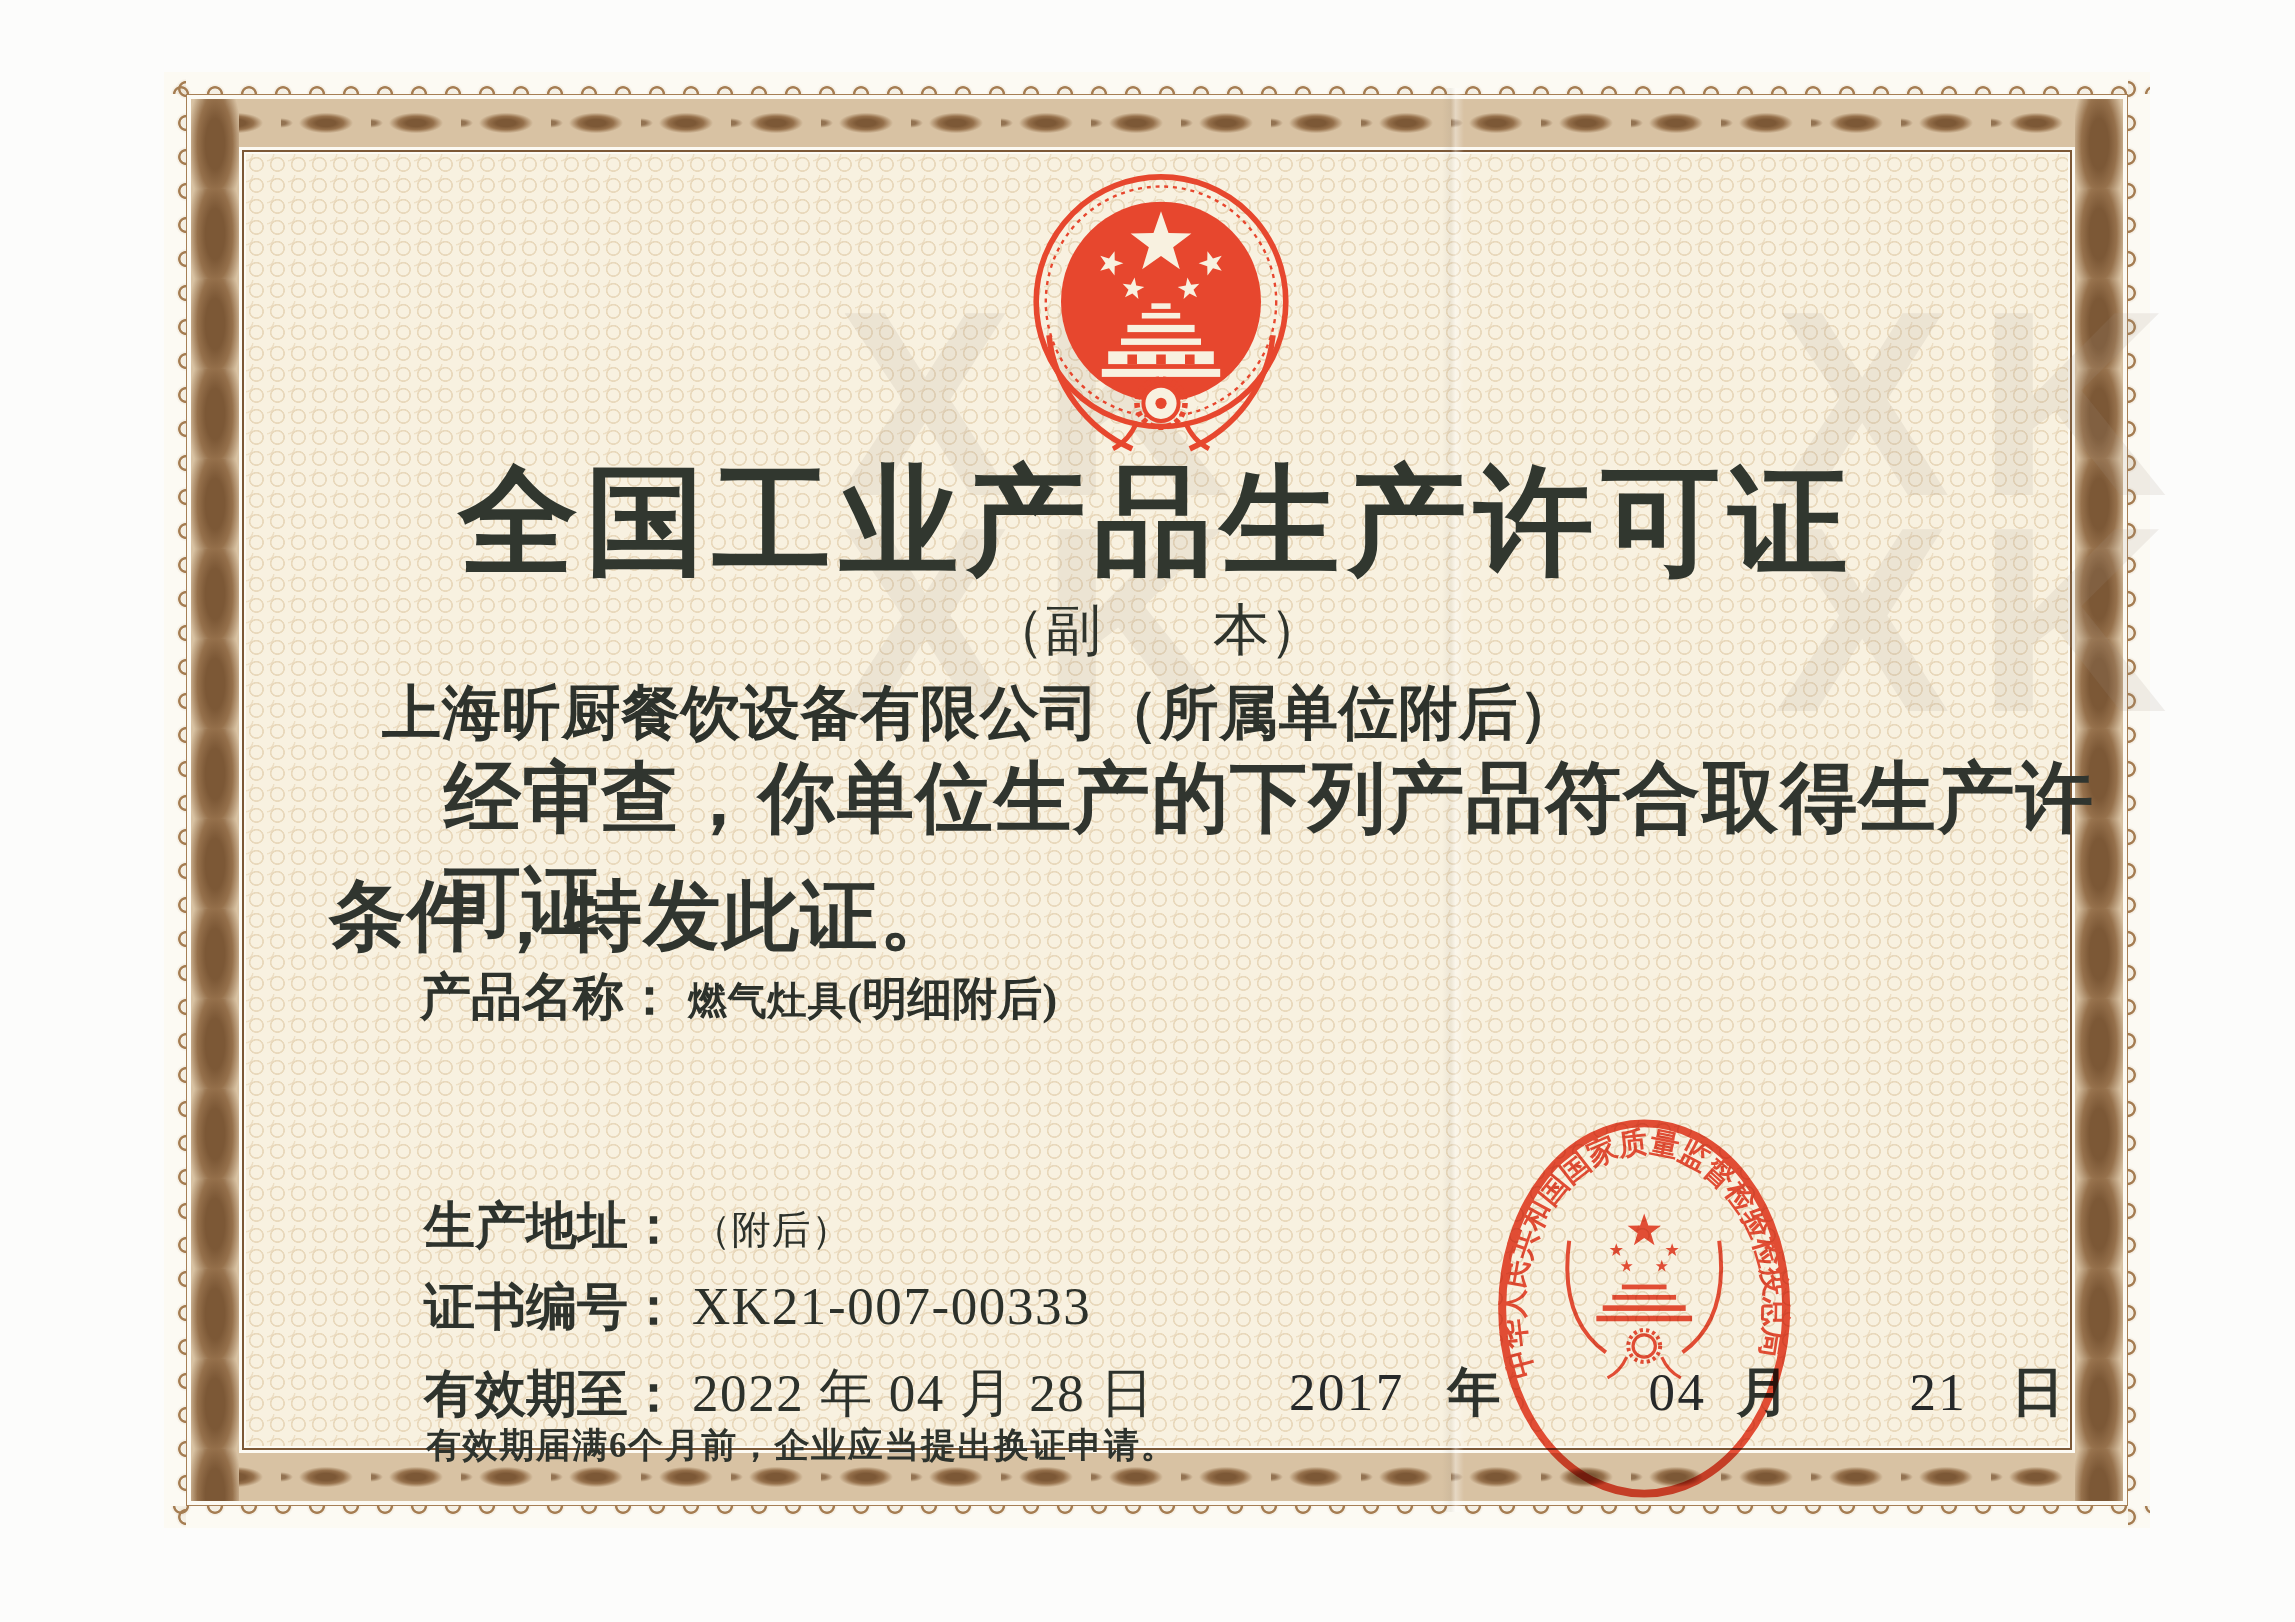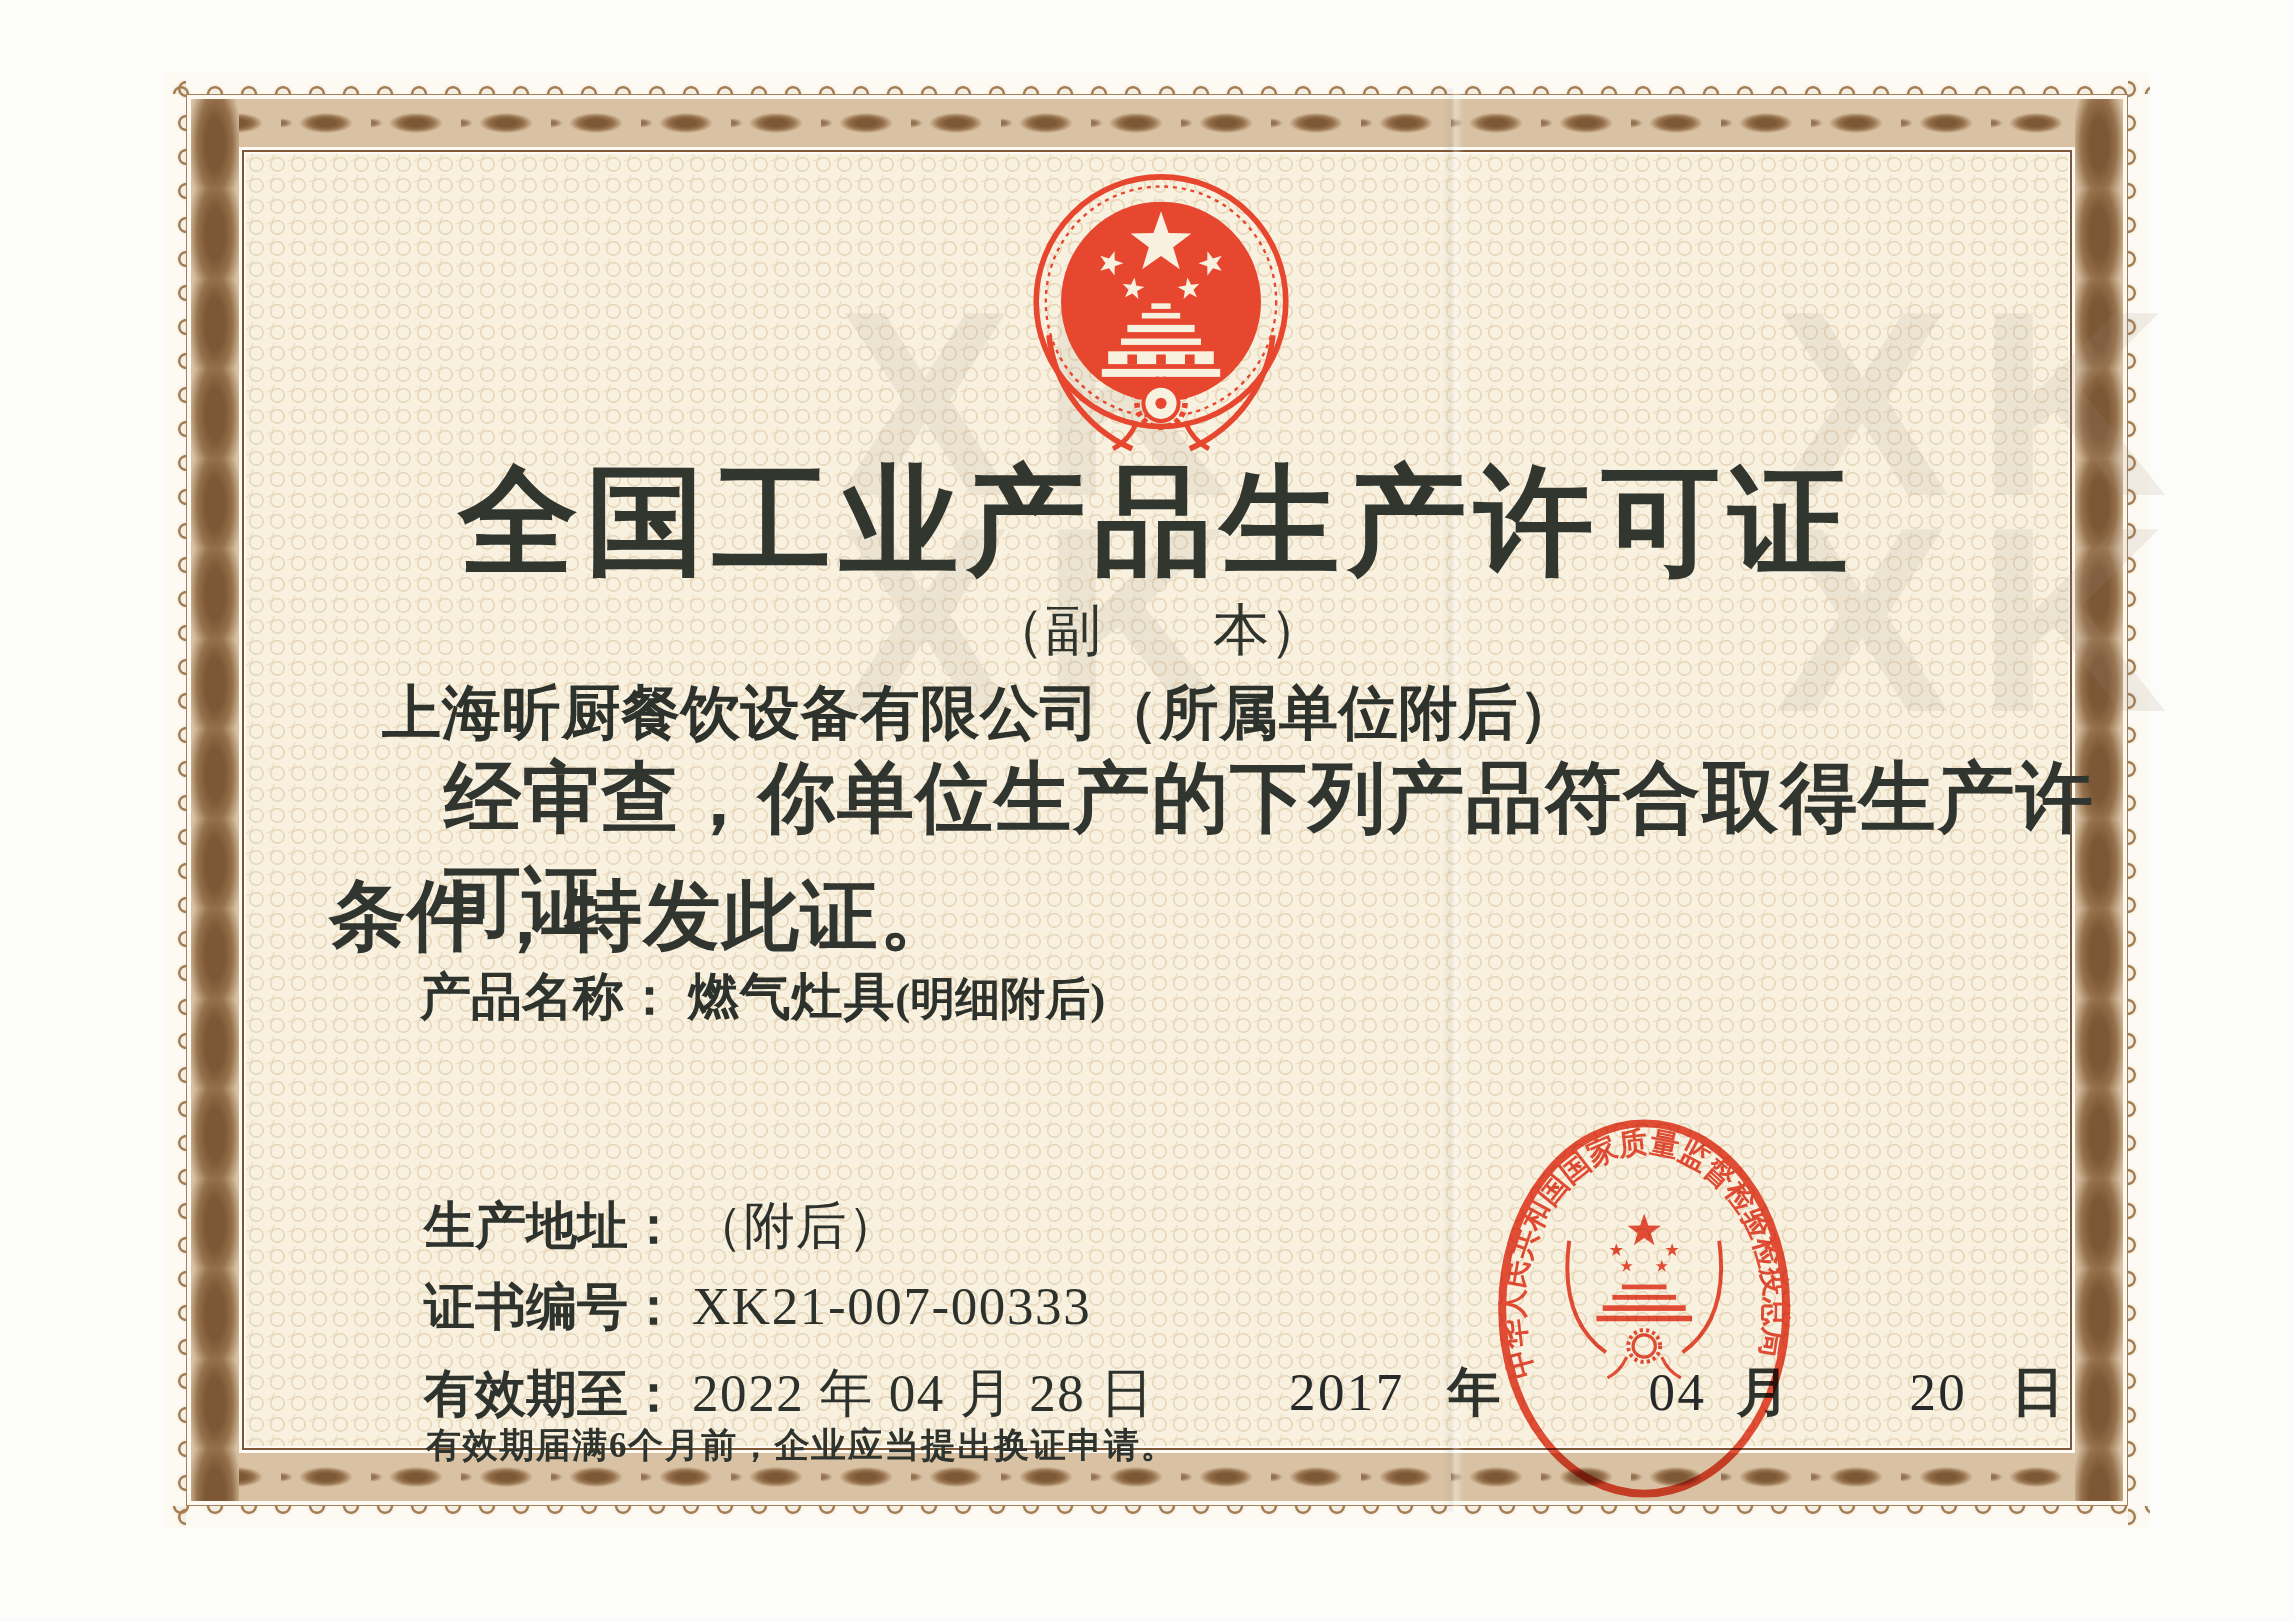--- a/index.html
+++ b/index.html
@@ -63,21 +63,21 @@
     font-size:119px;font-weight:700;letter-spacing:8px;color:#31372f;}
   .subtitle{position:absolute;left:0;right:0;top:521px;text-align:center;z-index:2;
     font-size:56px;font-weight:500;color:#2f342d;}
   .company{position:absolute;left:218px;top:602px;z-index:2;
     font-size:59px;font-weight:600;color:#2d322c;letter-spacing:0.8px;}
   .stmt{position:absolute;z-index:2;font-size:77px;font-weight:700;color:#30352f;letter-spacing:1.6px;}
   .stmt1{left:280px;top:675px;}
   .stmt2{left:165px;top:793px;}
   .frow{position:absolute;z-index:2;white-space:nowrap;}
   .flabel{display:inline-block;font-size:51px;font-weight:700;color:#2e332d;min-width:247px;}
-  .fvalue{font-size:51px;font-weight:500;color:#2c312b;margin-left:13px;letter-spacing:0.8px;}
+  .fvalue{font-size:39px;font-weight:500;color:#2c312b;margin-left:13px;letter-spacing:0.8px;}
   .fvalue-num{font-size:53px;letter-spacing:1.6px;}
   .fsuffix{font-size:45px;font-weight:600;color:#2c312b;}
   .row-product{left:256px;top:891px;}
   .row-address{left:260px;top:1037px;}
   .row-prodaddr{left:260px;top:1120px;}
   .row-license{left:260px;top:1201px;}
   .row-valid{left:260px;top:1286px;}
   .note{position:absolute;left:262px;top:1350px;z-index:2;
     font-size:35px;font-weight:700;color:#2e332d;letter-spacing:1.6px;}
   .issue-date{position:absolute;left:1125px;top:1285px;z-index:2;font-size:53px;color:#26292a;white-space:nowrap;}
@@ -177,21 +177,21 @@
       <span class="flabel">证书编号：</span><span class="fvalue fvalue-num">XK21-007-00333</span>
     </div>
 
     <div class="frow row-valid">
       <span class="flabel">有效期至：</span><span class="fvalue fvalue-num">2022 年 04 月 28 日</span>
     </div>
 
     <div class="note">有效期届满6个月前，企业应当提出换证申请。</div>
 
     <div class="issue-date">
-      <span class="num">2017</span><span class="u-year">年</span><span class="num n-month">04</span><span class="u-month">月</span><span class="num n-day">20</span><span class="u-day">日</span>
+      <span class="num">2017</span><span class="u-year">年</span><span class="num n-month">04</span><span class="u-month">月</span><span class="num n-day">21</span><span class="u-day">日</span>
     </div>
 
     <svg class="seal" viewBox="0 0 382 490">
       <g style="color:#e7432c">
         <ellipse cx="190" cy="245" rx="178" ry="232" fill="none" stroke="currentColor" stroke-width="10"></ellipse>
         <path id="sealArc" d="M 52 328 A 152 196 0 1 1 328 328" fill="none"></path>
         <text font-size="38" font-weight="700" fill="currentColor" font-family="'Liberation Serif','DejaVu Serif',serif">
           <textPath href="#sealArc" startOffset="0" textLength="690" lengthAdjust="spacingAndGlyphs">中华人民共和国国家质量监督检验检疫总局</textPath>
         </text>
         <use href="#star" transform="translate(190,148) scale(0.55)"></use>

